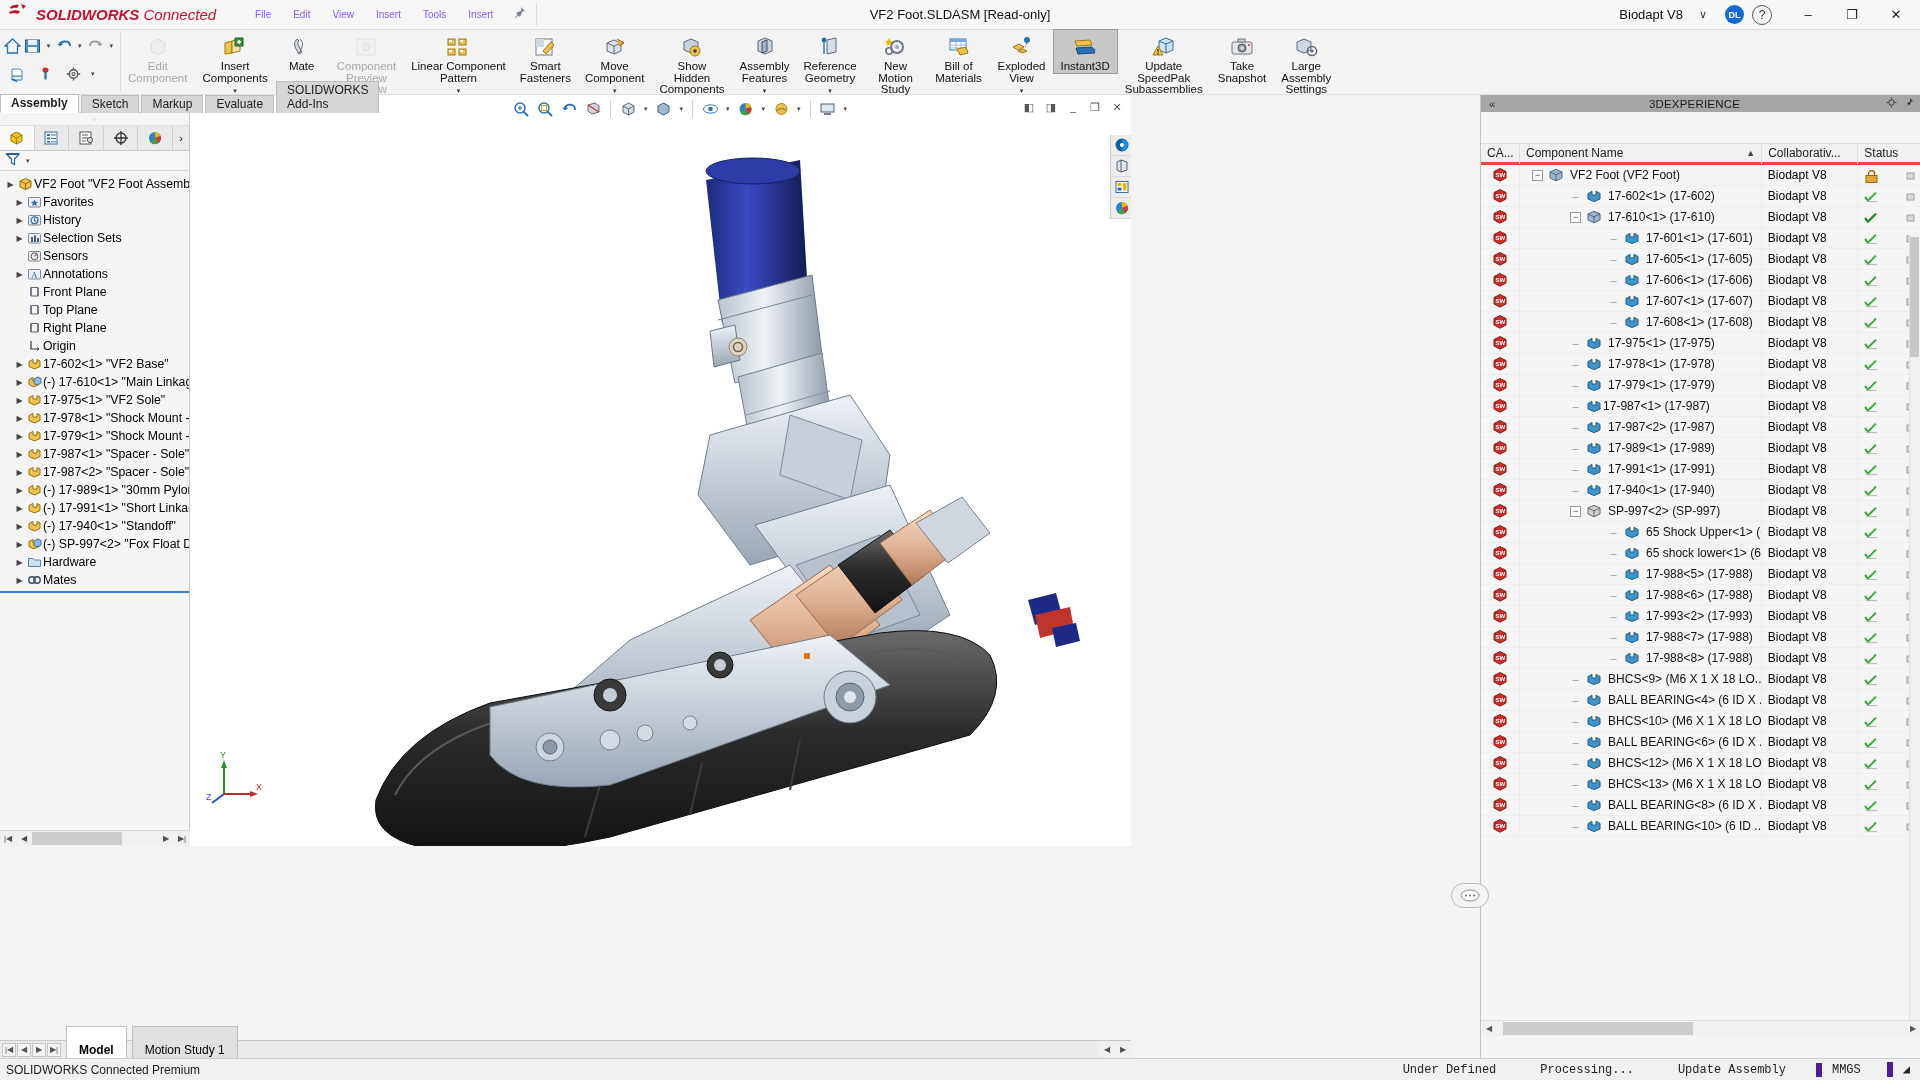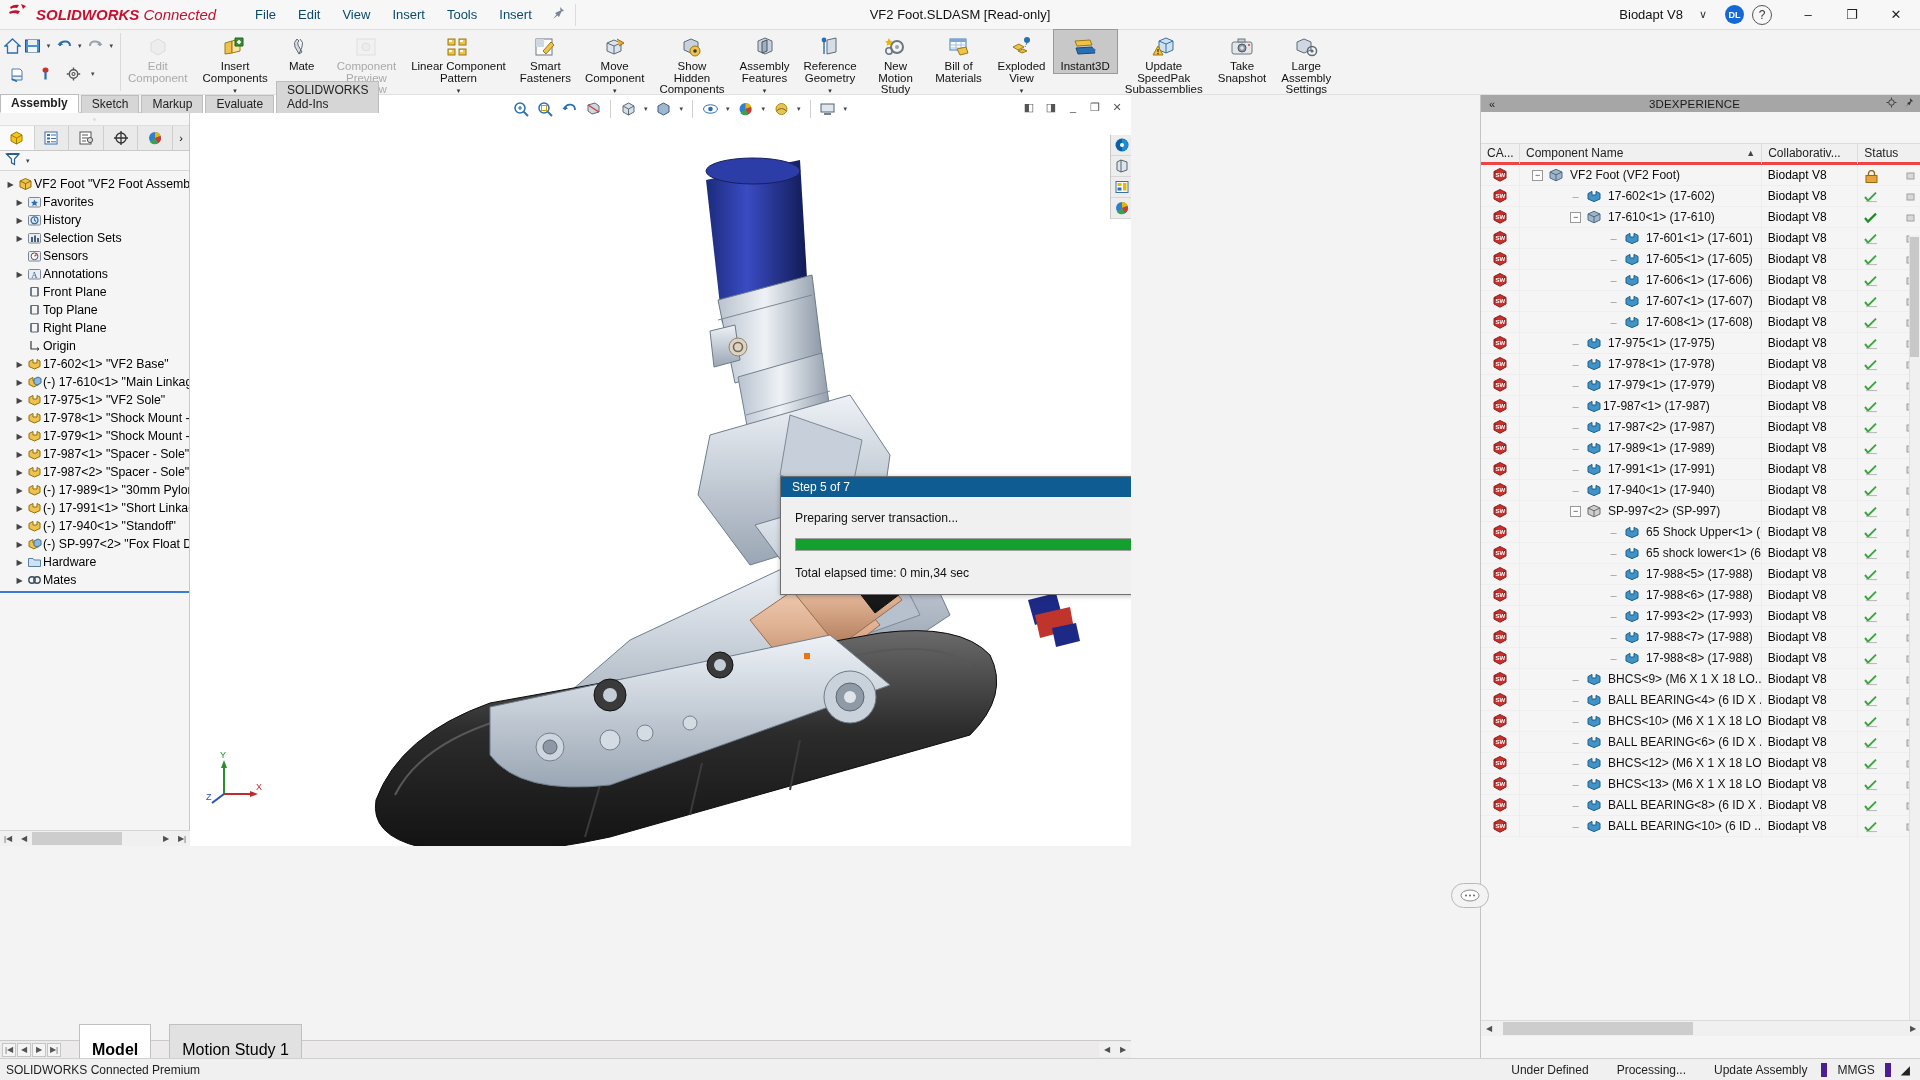--- a/index.html
+++ b/index.html
@@ -16,21 +16,21 @@
   .titlebar {
     position:absolute; top:0; left:0; width:1920px; height:30px;
     background:#f7f7f7; border-bottom:1px solid #dcdcdc;
     display:flex; align-items:center;
   }
   .brand { display:flex; align-items:center; padding-left:8px; gap:6px; }
   .brand-logo { font-weight:bold; color:#d71920; font-size:17px; font-style:italic; letter-spacing:-1px;}
   .brand-txt { font-size:15px; color:#c8102e; font-weight:bold; font-style:italic; }
   .brand-txt .light { font-weight:normal; }
   .menu { display:flex; align-items:center; margin-left:28px; gap:0px; }
-  .menu-item { padding:4px 11px; font-size:13px; color:#0c4a6e; cursor:default; }
+  .menu-item { padding:4px 11px; font-size:10px; color:#8b5cf6; cursor:default; }
   .pin-icon { margin-left:8px; color:#7b8694; font-size:14px; }
   .tb-divider { width:1px; height:22px; background:#dcdcdc; margin-left:10px; }
   .doc-title { position:absolute; left:0; right:0; text-align:center; font-size:13px; color:#111; pointer-events:none;}
   .tb-right { margin-left:auto; display:flex; align-items:center; gap:0; padding-right:2px; }
   .tenant { font-size:13px; color:#111; padding:0 6px; }
   .chev { font-size:11px; color:#333; padding:0 10px; }
   .avatar { width:19px; height:19px; border-radius:50%; background:#1569d6;
             color:#fff; font-size:9px; font-weight:bold; display:flex;
             align-items:center; justify-content:center; margin:0 8px; }
   .help-ic { width:20px; height:20px; border:1.4px solid #555; border-radius:50%;
@@ -143,31 +143,31 @@
   .pbar { height:13px; background:#e6e6e6; border:1px solid #a0a0a0; }
   .pbar-fill { height:100%; background:#14a02e; width:100%; }
   .dlg-elapsed { font-size:12.2px; color:#111; margin-top:15px; }
 
   
   .bottom-tabs { position:absolute; bottom:22px; left:0; width:1131px; height:18px;
                  background:#eceaea; border-top:1px solid #cacaca; display:flex; align-items:center; }
   .bt-navs { display:flex; padding-left:2px; gap:1px; }
   .bt-nav { width:14px; height:14px; display:flex; align-items:center; justify-content:center;
             font-size:8px; color:#555; border:1px solid #c5c5c5; background:#f4f4f4; }
-  .bt-tab { padding:16px 12px; font-size:16px; border:1px solid #c0c0c0; border-bottom:none;
-            background:#e1e1e1; margin-left:18px; }
+  .bt-tab { padding:16px 12px; font-size:12px; border:1px solid #c0c0c0; border-bottom:none;
+            background:#e1e1e1; margin-left:5px; }
   .bt-tab.sel { background:#fff; font-weight:bold; }
   .bt-sb { margin-left:auto; display:flex; align-items:center; height:18px; }
 
   
   .statusbar { position:absolute; bottom:0; left:0; width:1920px; height:22px;
                background:#f0f0f0; border-top:1px solid #d0d0d0;
                display:flex; align-items:center; font-size:12px; color:#222; }
   .sb-left { padding-left:6px; }
-  .sb-right { margin-left:auto; display:flex; align-items:flex-end; gap:0; }
+  .sb-right { margin-left:auto; display:flex; align-items:flex-end; gap:16px;font-family:Liberation Mono, monospace; }
   .sb-cell { padding:0 14px; }
   .sb-units { padding:0 10px; border-left:6px solid #4c1d95; }
 
   
   .rpanel { position:absolute; top:95px; right:0; width:440px; height:963px;
             background:#f5f5f5; border-left:1px solid #c4c4c4; }
   .rp-header { height:17px; background:#a6a6a6; display:flex; align-items:center;
                font-size:11px; color:#1a1a1a; position:relative;}
   .rp-collapse { width:22px; text-align:center; font-size:11px; color:#222; }
   .rp-title { flex:1; text-align:center; font-weight:normal; letter-spacing:.2px; font-size:11.5px;}
@@ -1064,30 +1064,20 @@
       <div class="vtab">
         <svg width="16" height="16" viewBox="0 0 16 16">
             <circle cx="8" cy="8" r="6" fill="#2f7fd0"></circle>
             <path d="M8 8 L8 2 A6 6 0 0 1 13.5 6 Z" fill="#e8b800"></path>
             <path d="M8 8 L13.5 6 A6 6 0 0 1 11 13.2 Z" fill="#cf3b2f"></path>
             <path d="M8 8 L11 13.2 A6 6 0 0 1 3 12 Z" fill="#3aa24c"></path>
           </svg>
       </div>
     </div>
 
-    <div class="dlg">
-      <div class="dlg-title">Step 5 of 7</div>
-      <div class="dlg-body">
-        <div class="dlg-msg">Preparing server transaction...</div>
-        <div class="pbar">
-          <div class="pbar-fill" id="pbar-fill" style="width: 100%; background: rgb(20, 160, 46);"></div>
-        </div>
-        <div class="dlg-elapsed">Total elapsed time: 0 min,34 sec</div>
-      </div>
-    </div>
   </div>
 
   <div class="bottom-tabs">
     <div class="bt-navs">
       <span class="bt-nav">|◀</span>
       <span class="bt-nav">◀</span>
       <span class="bt-nav">▶</span>
       <span class="bt-nav">▶|</span>
     </div>
     <div class="bt-tab sel">Model</div>

